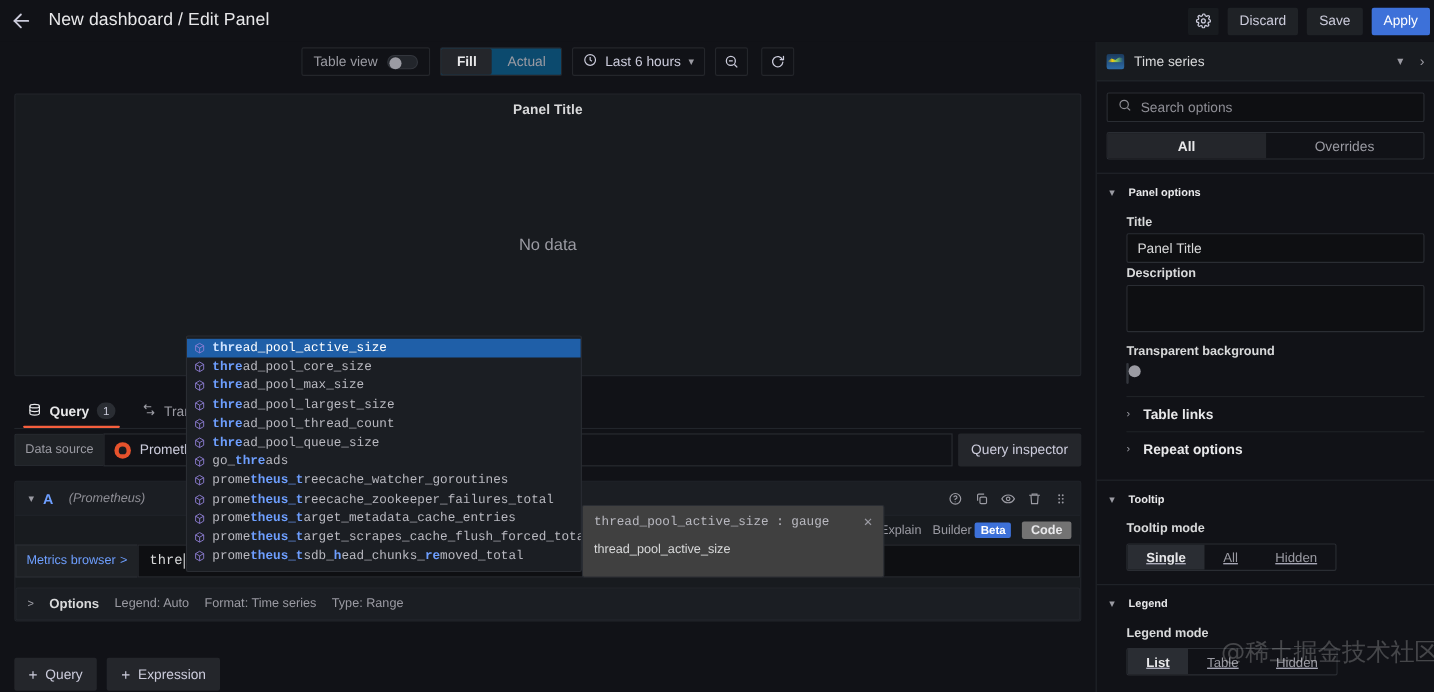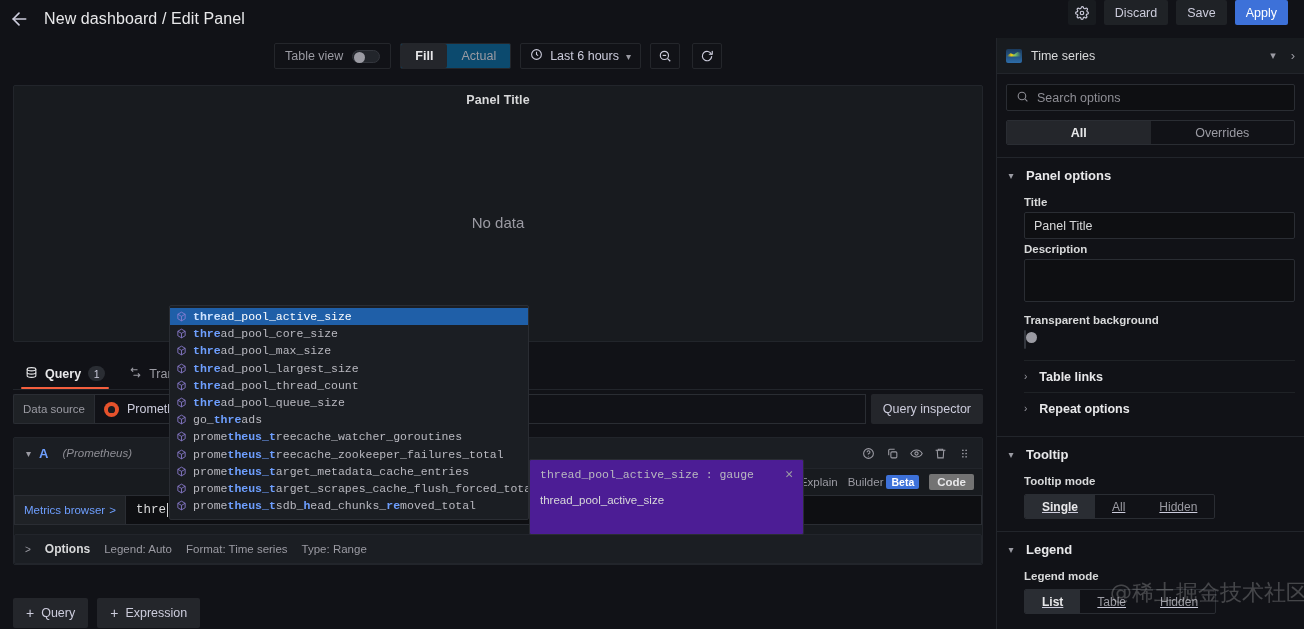--- a/index.html
+++ b/index.html
@@ -22,21 +22,21 @@
     width: 38px; height: 38px; display: flex; align-items: center; justify-content: center;
     cursor: pointer; color: #ccccdc;
   }
   .back-arrow svg { display:block; }
   .breadcrumb {
     font-size: 16px; color: #e8e8ea; letter-spacing: .1px;
     margin-left: 6px; white-space: nowrap;
   }
   .topbar-right {
     position: absolute; right: 0; top: 0; height: 38px;
-    display: flex; gap: 8px; padding-right: 16px;
+    display: flex; align-items: center; gap: 8px; padding-right: 4px;
   }
   .icon-btn {
     width: 28px; height: 25px; border-radius: 2px; background: #181b1f;
     display: flex; align-items: center; justify-content: center;
     cursor: pointer; color: #ccccdc; border: 1px solid transparent;
   }
   .tb-btn {
     height: 25px; padding: 0 11px; border-radius: 2px; background: #1f2226;
     display: flex; align-items: center; font-size: 12.5px; color: #ccccdc;
     cursor: pointer; white-space: nowrap;
@@ -197,22 +197,22 @@
   .addrow { margin-top: 33px; display: flex; gap: 9px; }
   .addbtn {
     height: 30px; padding: 0 13px; background: #24262b; border-radius: 2px;
     display: flex; align-items: center; gap: 7px; font-size: 12.5px; color: #ccccdc;
     cursor: pointer;
   }
   .addbtn .plus { font-size: 14px; color: #ccccdc; line-height: 1; }
 
   
   .doc-popup {
-    position: absolute; left: 529px; top: 459px; width: 275px; height: 76px;
-    background: #4c1d95; border: 1px solid #2a2d33; border-radius: 2px;
+    position: absolute; left: 529px; top: 459px; width: 275px; height: 66px;
+    background: #404040; border: 1px solid #2a2d33; border-radius: 2px;
     z-index: 40; padding: 8px 10px;
   }
   .doc-head {
     display: flex; align-items: flex-start; justify-content: space-between;
     font-family: "Liberation Mono", monospace; font-size: 11.5px; color: #b9b9c0;
   }
   .doc-close { color: #9b9ba3; cursor: pointer; font-size: 13px; line-height: 1; }
   .doc-body {
     margin-top: 13px; font-size: 11.5px; color: #d8d9da;
   }
@@ -278,21 +278,21 @@
   }
   .sb-tab.active { background: #24262b; color: #e8e8ea; font-weight: 600; }
 
   .sec {
     border-top: 1px solid #22252b; margin-top: 12px; padding: 0 9px;
   }
   .sec-head {
     display: flex; align-items: center; gap: 10px; height: 34px; cursor: pointer;
   }
   .sec-caret { color: #9b9ba3; font-size: 10px; width: 10px; text-align: center; }
-  .sec-title { font-size: 13px; font-weight: 700; color: #e8e8ea; }
+  .sec-title { font-size: 10px; font-weight: 700; color: #e8e8ea; }
 
   .field-label { font-size: 11.5px; font-weight: 700; color: #d8d9da; margin: 4px 0 4px 18px; }
   .field-input {
     margin-left: 18px; margin-right: 0; height: 27px; background: #0e0f12;
     border: 1px solid #2a2d33; border-radius: 2px; display: flex; align-items: center;
     padding: 0 9px; font-size: 12.5px; color: #d8d9da;
   }
   .field-textarea {
     margin-left: 18px; height: 43px; background: #0e0f12;
     border: 1px solid #2a2d33; border-radius: 2px;

